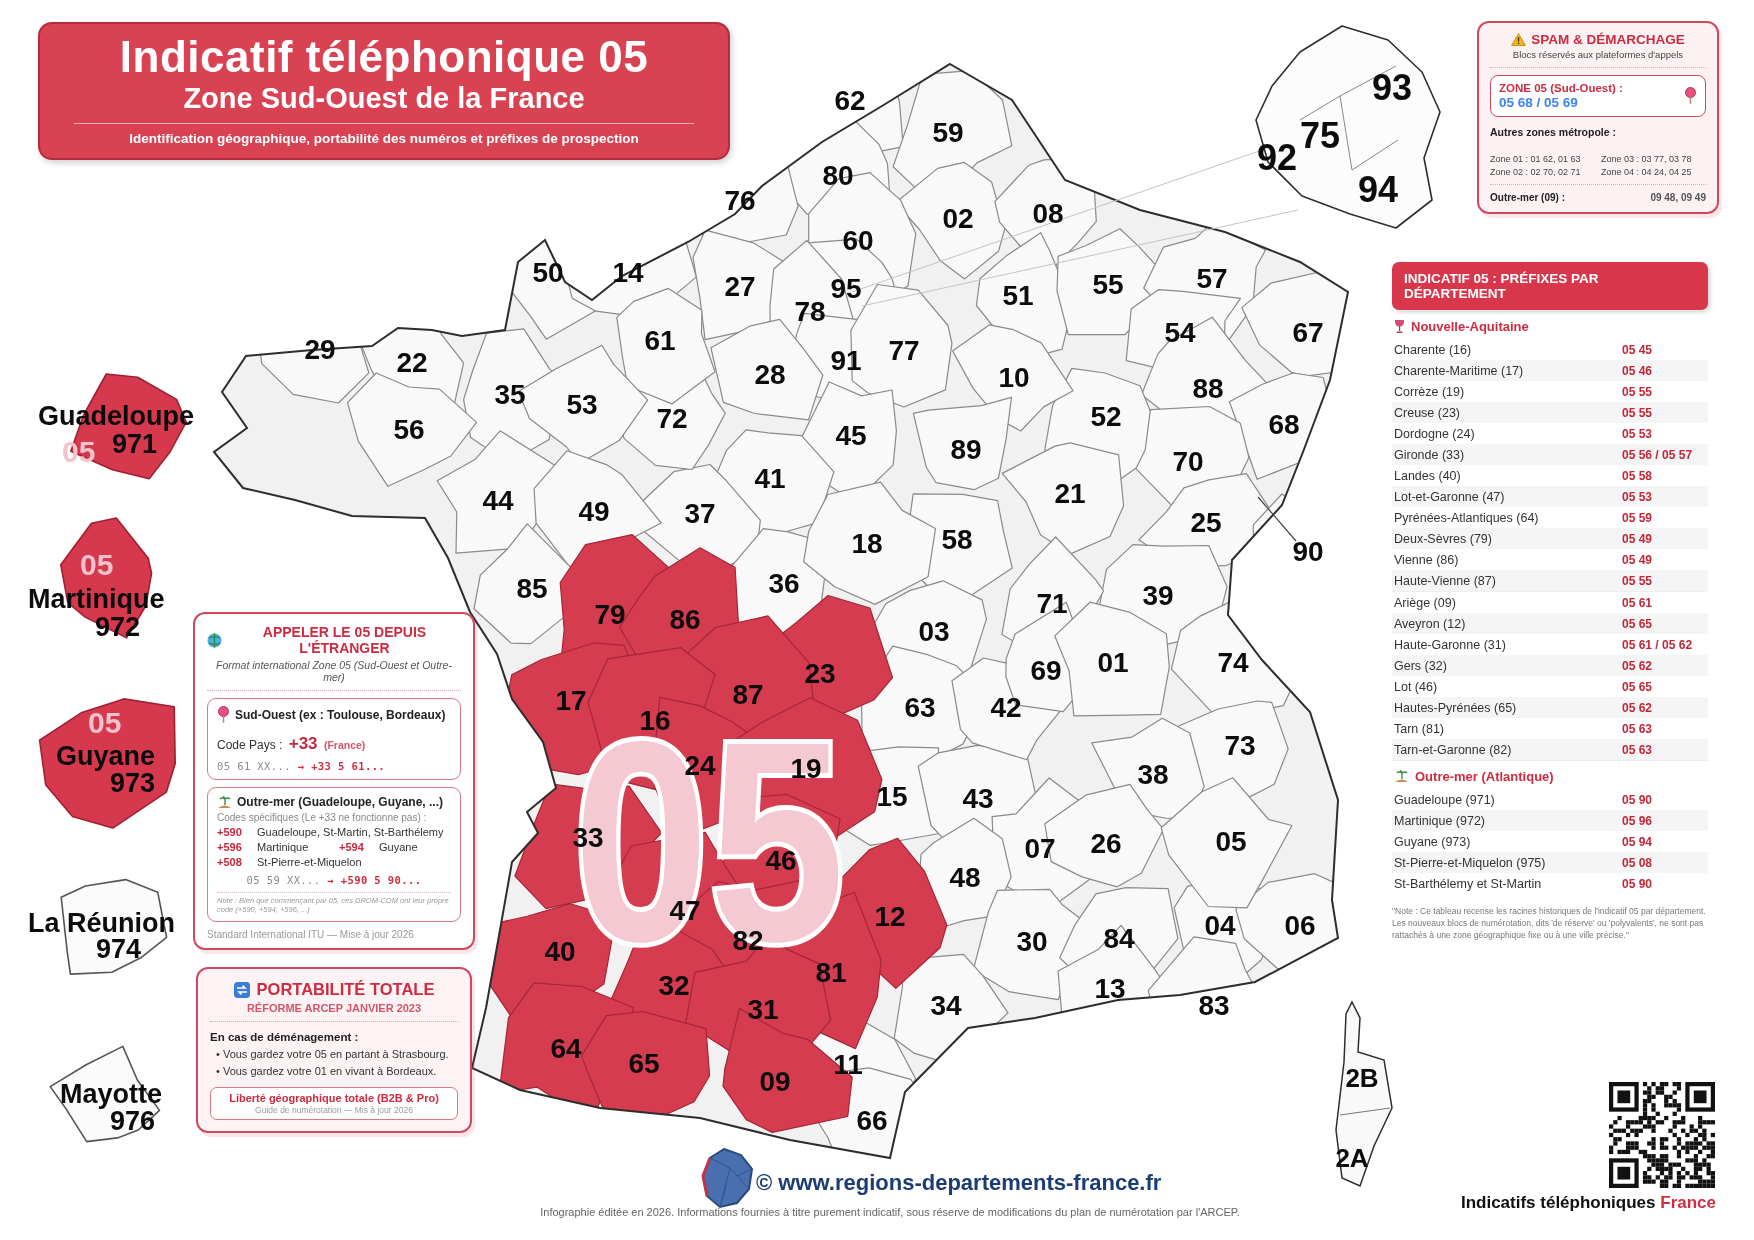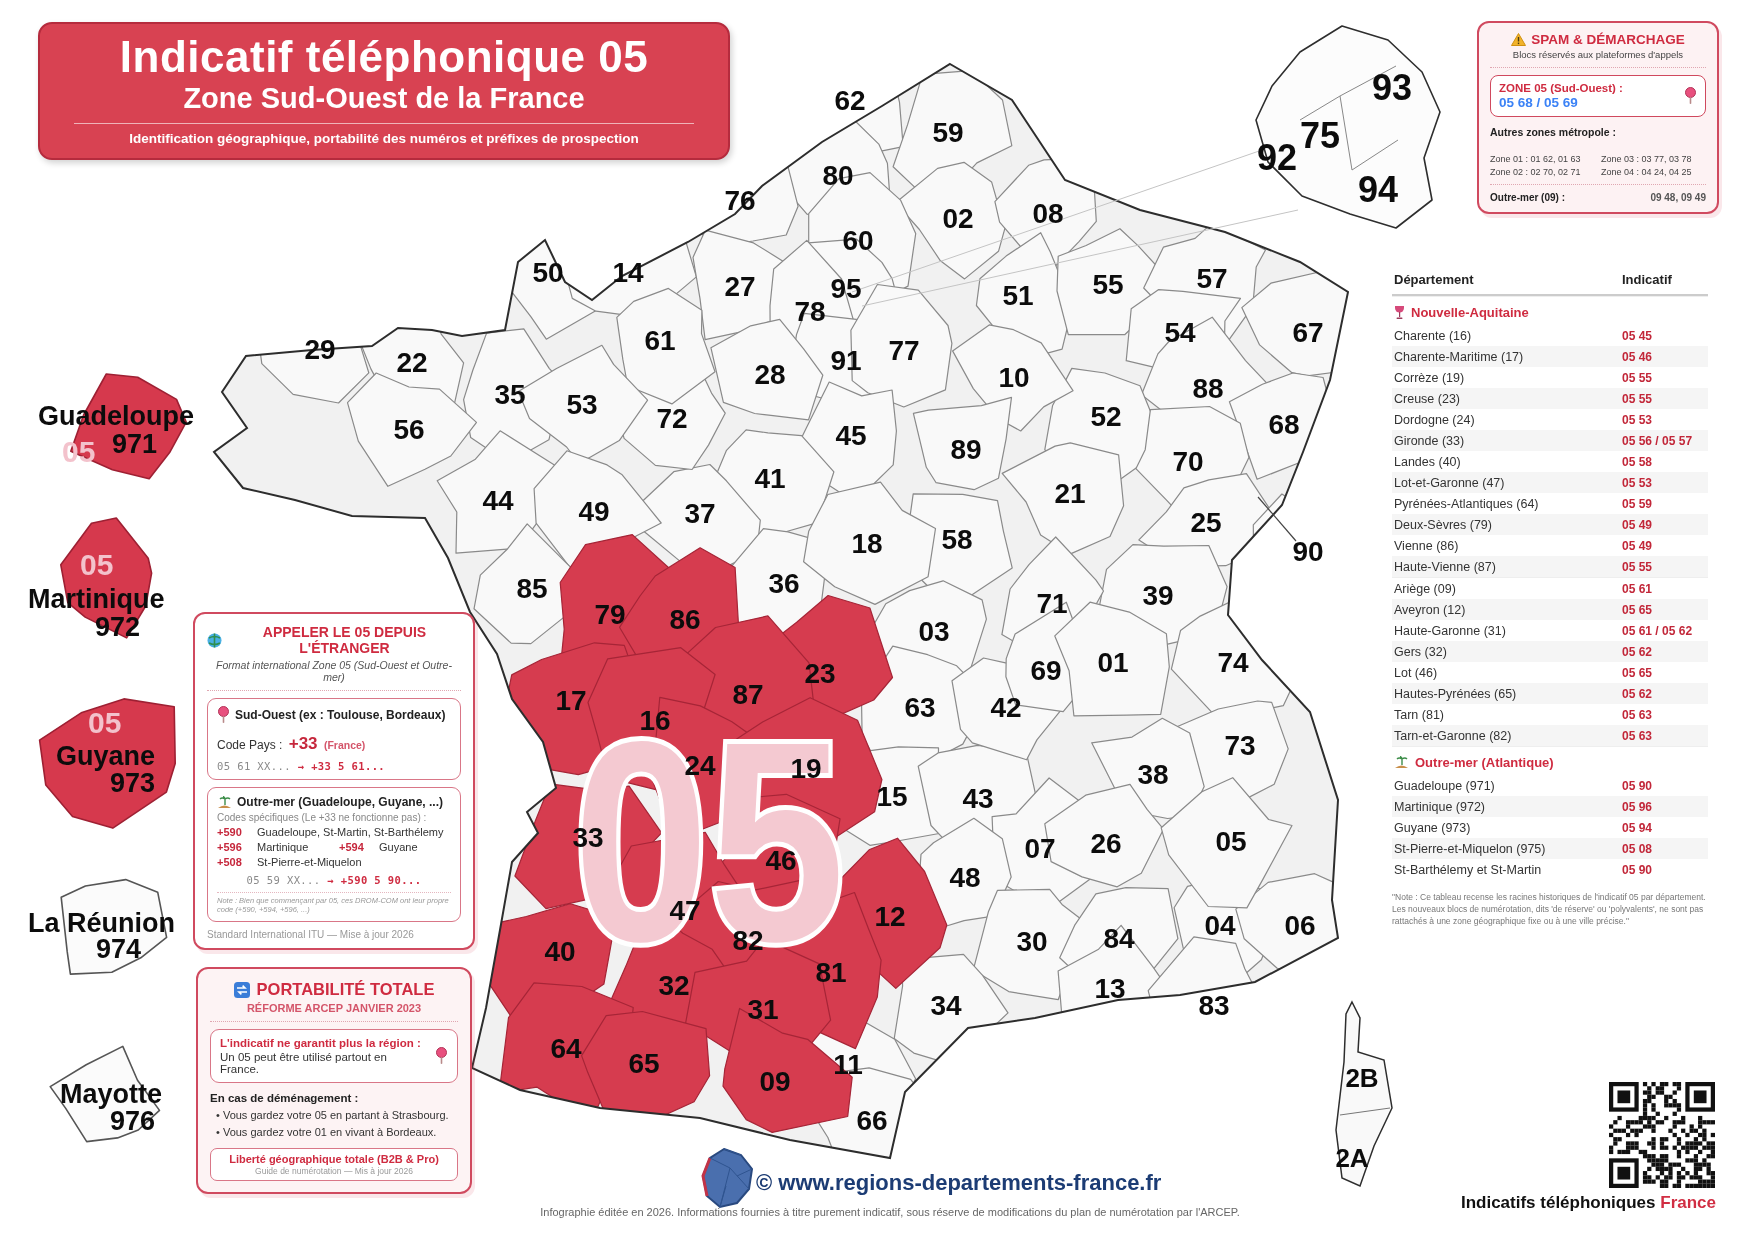--- a/index.html
+++ b/index.html
@@ -425,32 +425,20 @@
       <span class="icn">
           <svg width="16" height="16" viewBox="0 0 16 16">
             <rect x="0" y="0" width="16" height="16" rx="3.5" fill="#3b7dd8"></rect>
             <path d="M3,6 h8 l-2.4,-2.4 M13,10 h-8 l2.4,2.4" stroke="#fff" stroke-width="1.6" fill="none"></path>
           </svg>
         </span>
       <span>PORTABILITÉ TOTALE</span>
     </div>
     <div class="pb-sub">RÉFORME ARCEP JANVIER 2023</div>
     <div class="dotted"></div>
-    <div class="alert">
-      <div class="alert-body">
-        <div class="alert-title">L'indicatif ne garantit plus la région :</div>
-        <div class="alert-text">Un 05 peut être utilisé partout en France.</div>
-      </div>
-      <span class="icn">
-          <svg width="13" height="18" viewBox="0 0 13 18">
-            <circle cx="6.5" cy="5.5" r="5" fill="#e8507e" stroke="#b23458"></circle>
-            <rect x="5.7" y="10" width="1.6" height="7" rx="0.8" fill="#b98a8a"></rect>
-          </svg>
-        </span>
-    </div>
     <div class="pb-move">En cas de déménagement :</div>
     <div class="pb-bullet">• Vous gardez votre 05 en partant à Strasbourg.</div>
     <div class="pb-bullet">• Vous gardez votre 01 en vivant à Bordeaux.</div>
     <div class="badge">
       <div class="badge-title">Liberté géographique totale (B2B &amp; Pro)</div>
       <div class="badge-sub">Guide de numérotation — Mis à jour 2026</div>
     </div>
   </div>
 
   <div class="box spam-box">
@@ -486,24 +474,21 @@
       <span>Zone 04 : 04 24, 04 25</span>
     </div>
     <div class="dotted"></div>
     <div class="sb-om">
       <span class="sb-om-label">Outre-mer (09) :</span>
       <span class="sb-om-value">09 48, 09 49</span>
     </div>
   </div>
 
   <div class="table-panel">
-    <div class="tp-colhead">
-      <span class="cd">Département</span>
-      <span class="cc">Indicatif</span>
-    </div>
+    <div class="tp-header">INDICATIF 05 : PRÉFIXES PAR DÉPARTEMENT</div>
     <div>
         <div class="t-sec">
           <div class="t-sec-head">
             <span class="icn">
               <svg width="11" height="15" viewBox="0 0 11 15">
                 <path d="M1,1 h9 v2 a4.5,4.5 0 0 1 -9,0 Z" fill="#d6497a"></path>
                 <rect x="5" y="7" width="1.2" height="5" fill="#9c3a5c"></rect>
                 <rect x="2.5" y="12.5" width="6" height="1.5" rx="0.7" fill="#9c3a5c"></rect>
               </svg>
             </span>

